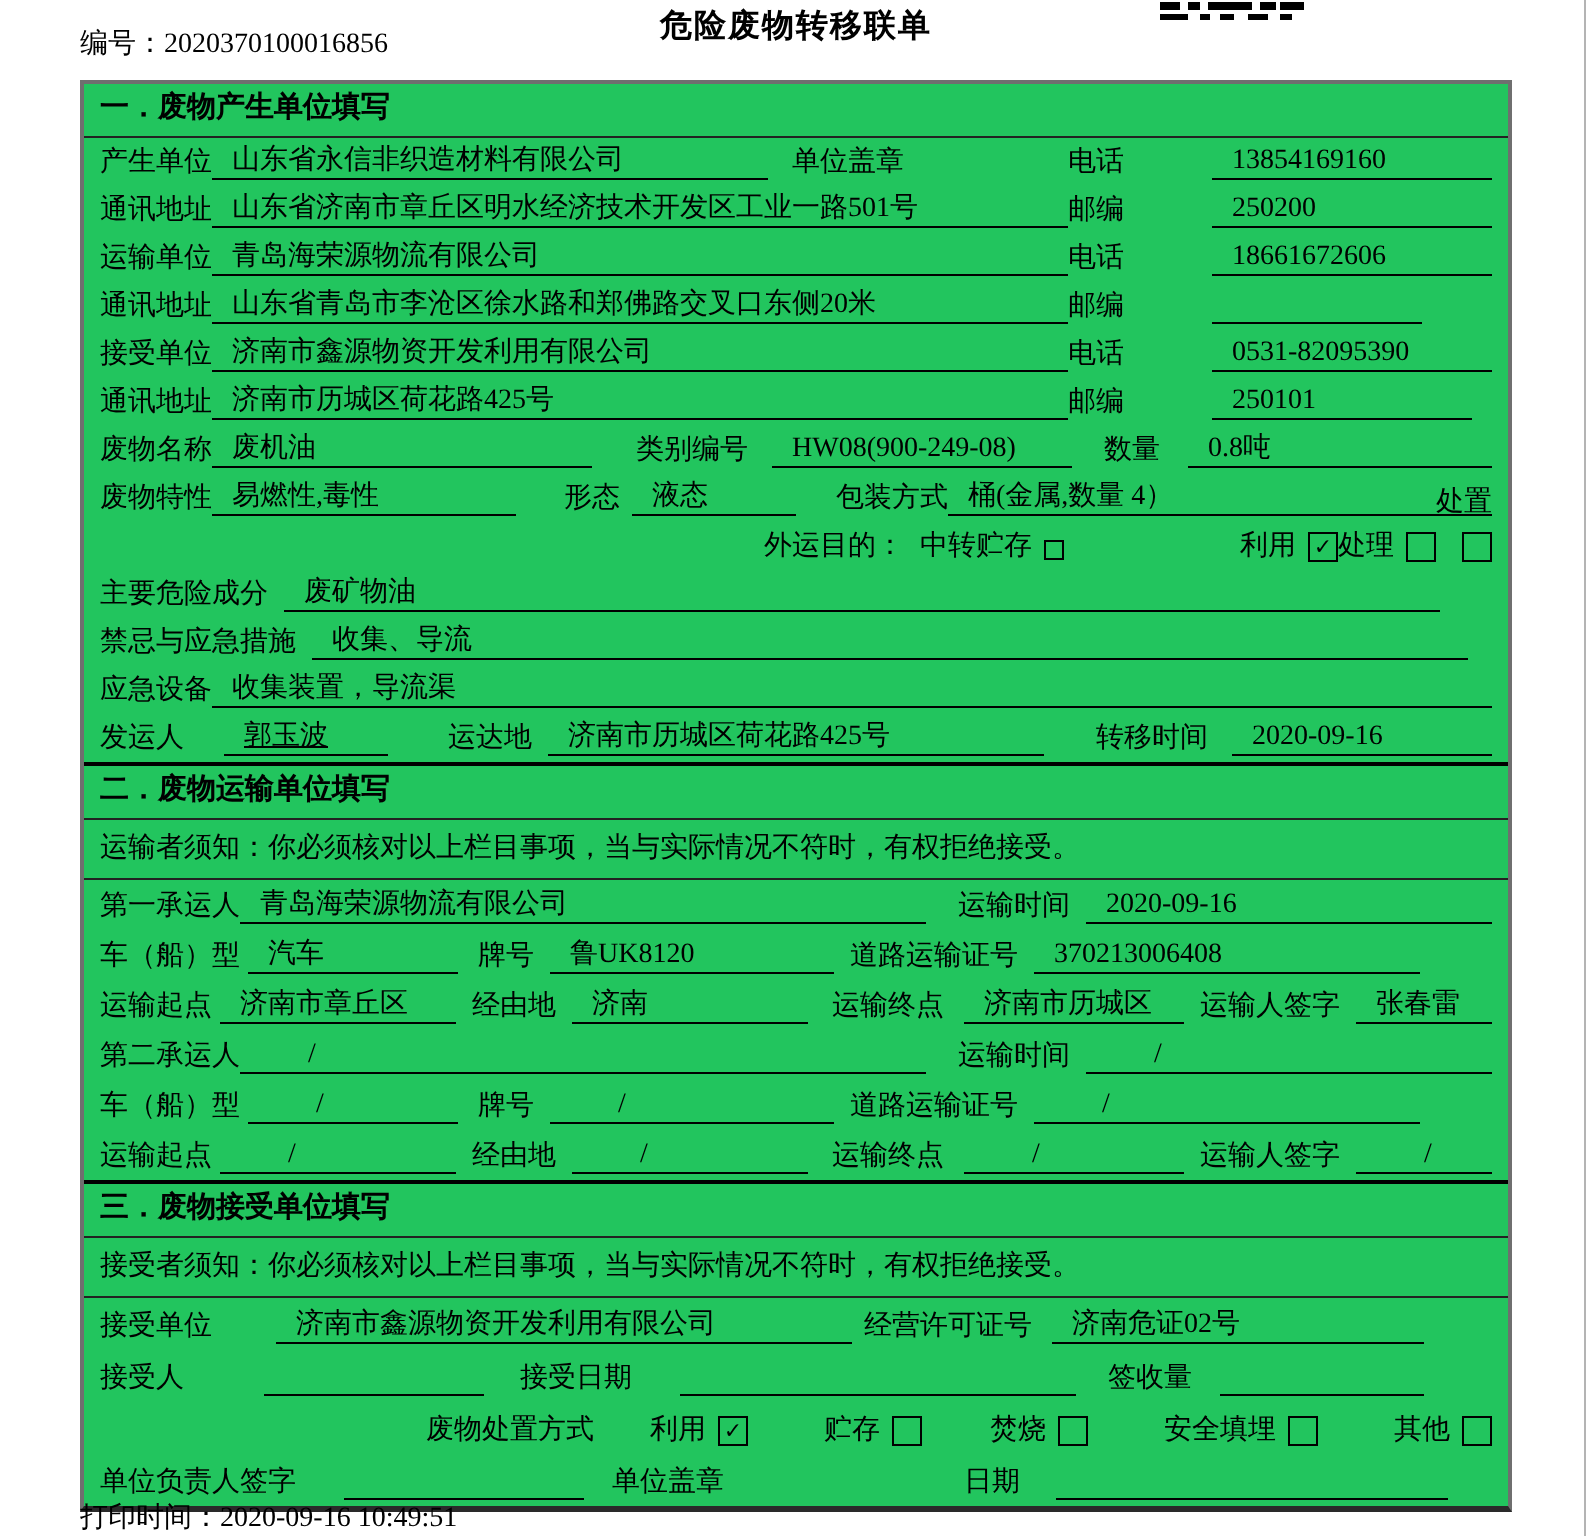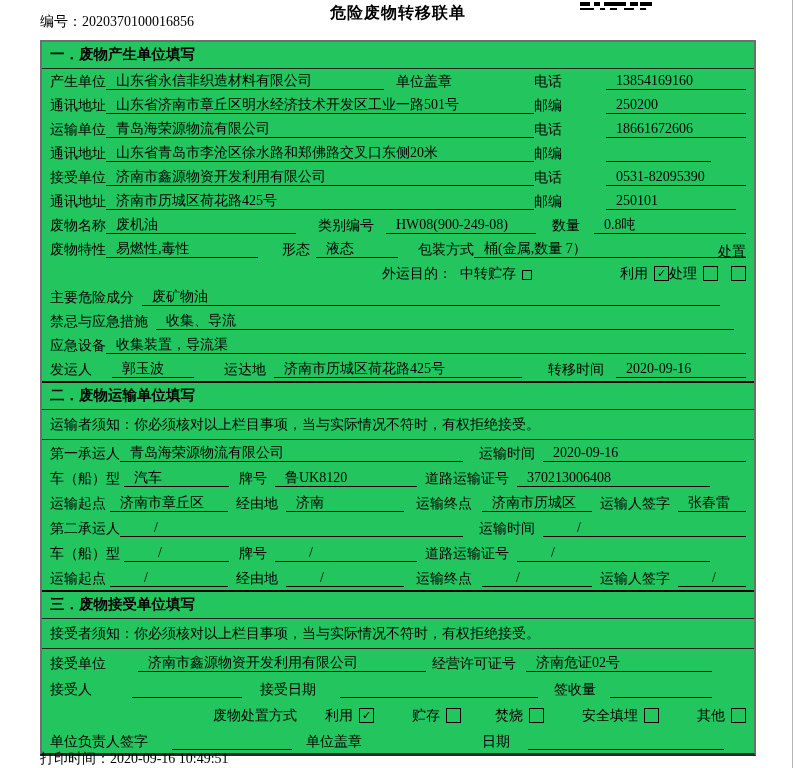--- a/index.html
+++ b/index.html
@@ -128,21 +128,21 @@
     <span class="lbl" style="margin-left:16px;">数量</span>
     <span class="uv fx" style="margin-left:14px;">0.8吨</span>
   </div>
 
   <div class="row r24">
     <span class="lbl">废物特性</span>
     <span class="uv" style="width:152px;">易燃性,毒性</span>
     <span class="lbl" style="margin-left:24px;">形态</span>
     <span class="uv" style="width:82px;margin-left:6px;">液态</span>
     <span class="lbl" style="margin-left:20px;">包装方式</span>
-    <span class="uv fx">桶(金属,数量 7）</span>
+    <span class="uv fx">桶(金属,数量 4）</span>
   </div>
 
   <div class="row r24">
     <span class="lbl">外运目的：</span>
     <span class="opt" style="margin-left:8px;">
       <span class="lbl">中转贮存</span>
       <span class="cbx sm"><i></i></span>
     </span>
     <span class="opt" style="margin-left:88px;">
       <span class="lbl">利用</span>
@@ -168,21 +168,21 @@
     <span class="uv fx" style="margin-left:8px;margin-right:12px;">收集、导流</span>
   </div>
 
   <div class="row r24">
     <span class="lbl">应急设备</span>
     <span class="uv fx">收集装置，导流渠</span>
   </div>
 
   <div class="row r24">
     <span class="lbl">发运人</span>
-    <span class="uv" style="width:82px;margin-left:20px;">郭玉波</span>
+    <span class="uv" style="width:82px;margin-left:20px;text-decoration:underline;">郭玉波</span>
     <span class="lbl" style="margin-left:30px;">运达地</span>
     <span class="uv" style="width:248px;margin-left:8px;">济南市历城区荷花路425号</span>
     <span class="lbl" style="margin-left:26px;">转移时间</span>
     <span class="uv fx" style="margin-left:12px;">2020-09-16</span>
   </div>
 
   <div class="sec-head mid">二．废物运输单位填写</div>
   <div class="notice">运输者须知：你必须核对以上栏目事项，当与实际情况不符时，有权拒绝接受。</div>
 
   <div class="row r25">

